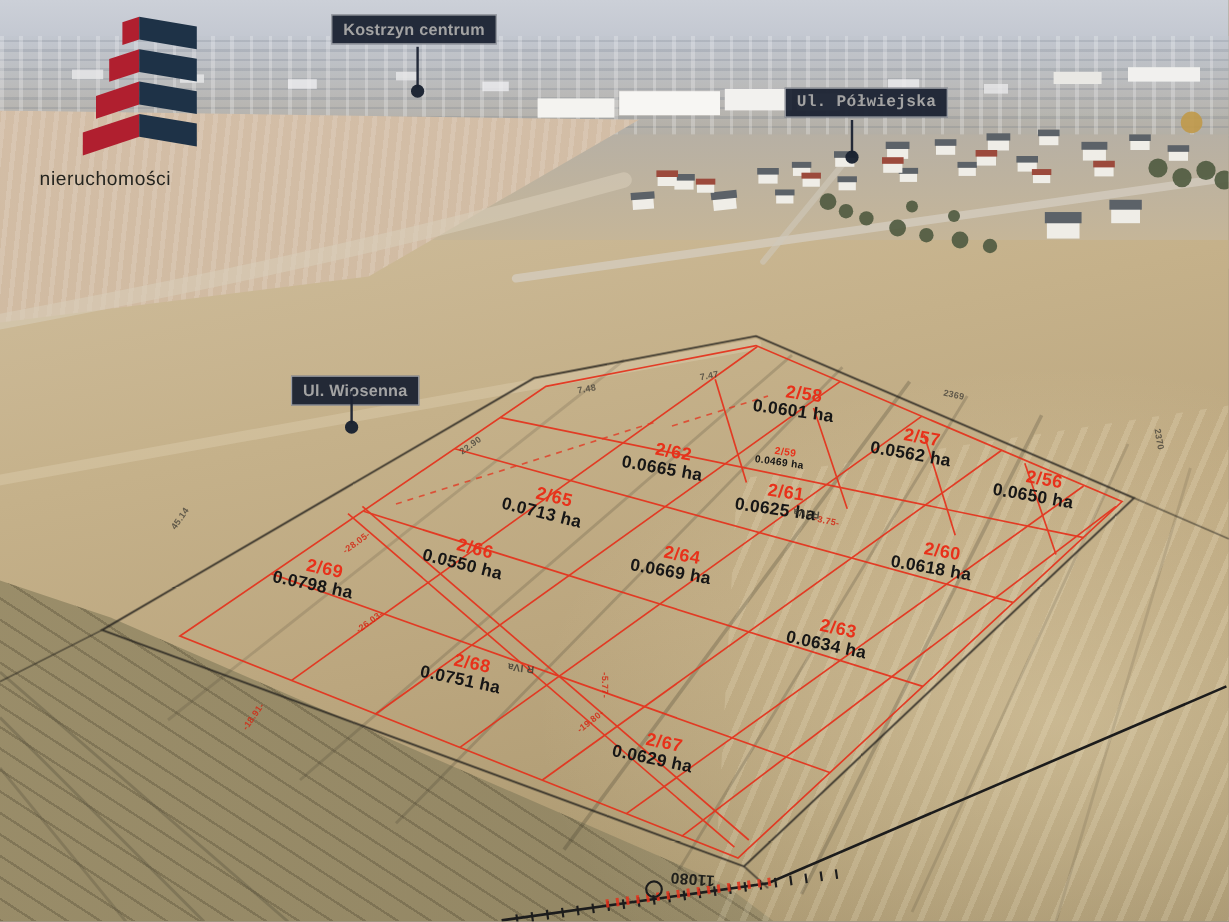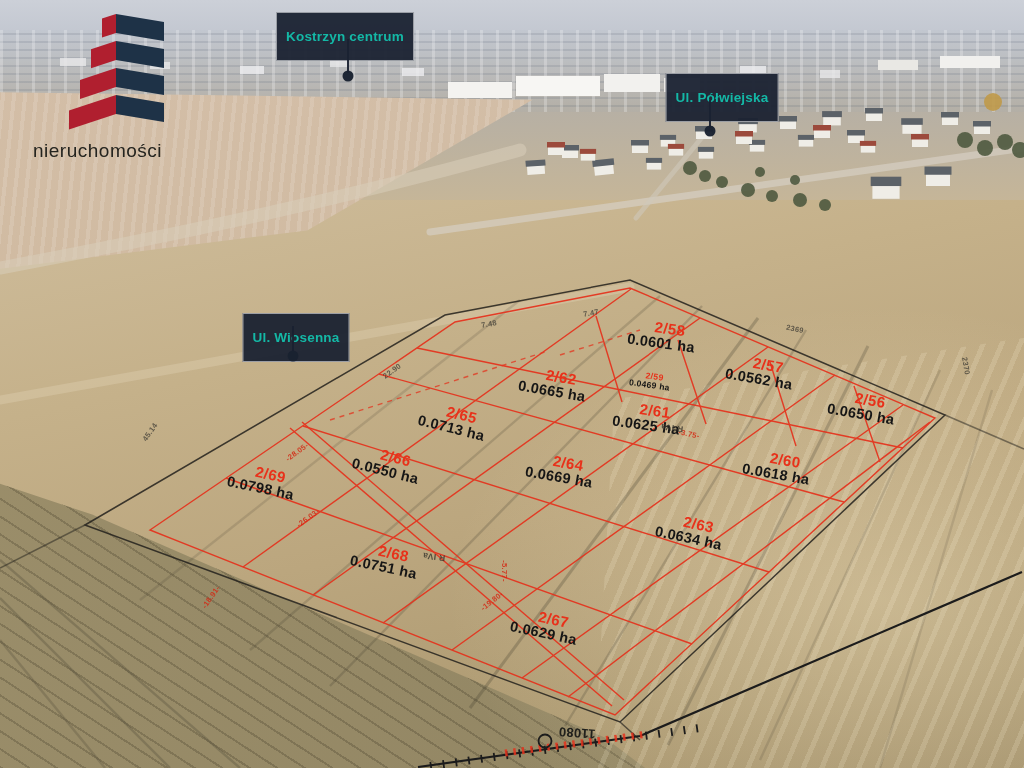--- a/index.html
+++ b/index.html
@@ -50,29 +50,29 @@
   .field-stripes-right{
     clip-path:polygon(58% 100%, 60% 52%, 100% 44%, 100% 100%);
     background:repeating-linear-gradient(113deg, rgba(255,246,220,.16) 0 5px, rgba(0,0,0,0) 5px 17px);
   }
 
   svg.scene{position:absolute;left:0;top:0;}
 
   
   .logo{position:absolute;left:30px;top:8px;width:190px;color:#1c2a3c;}
   .logo-title{display:block;font-size:37px;font-weight:600;letter-spacing:2px;margin:2px 0 0 2px;line-height:1;}
-  .logo-subtitle{display:block;font-size:19px;font-weight:400;color:#24241f;letter-spacing:.5px;margin:3px 0 0 3px;line-height:1;}
+  .logo-subtitle{display:block;font-size:16px;font-weight:400;color:#24241f;letter-spacing:.5px;margin:3px 0 0 3px;line-height:1;}
 
   
   .pin-box{
     position:absolute;transform:translateX(-50%);
-    background:rgba(26,34,49,.95);color:#14b8a6;
+    background:rgba(26,34,49,.95);color:#a3a3a3;
     border:1px solid rgba(255,255,255,.55);
     font-size:13.5px;font-weight:700;letter-spacing:.2px;
-    padding:16px 9px;white-space:nowrap;
+    padding:4px 9px;white-space:nowrap;
   }
   .pin-line{position:absolute;width:2px;background:rgba(26,34,49,.95);}
   .pin-dot{position:absolute;width:11px;height:11px;border-radius:50%;background:rgba(26,34,49,.97);transform:translate(-50%,-50%);}
 
   
   .plot-label{
     position:absolute;transform:translate(-50%,-50%) rotate(var(--r,10deg));
     text-align:center;line-height:1.08;white-space:nowrap;
   }
   .plot-num{display:block;color:#e8311a;font-weight:700;font-size:15px;transform:translateX(7px);letter-spacing:.4px;}
@@ -253,21 +253,21 @@
       <polygon points="39,102.5 86,87 86,106 39,121.5" fill="#b01f2f"></polygon>
       <polygon points="86,87 134,95 134,114 86,106" fill="#1e3247"></polygon>
     </svg>
     <span class="logo-subtitle">nieruchomości</span>
   </div>
 
   <div class="pin-box" style="left:345px;top:12px;">Kostrzyn centrum</div>
   <div class="pin-line" style="left:347px;top:39px;height:34px;"></div>
   <div class="pin-dot" style="left:348px;top:76px;"></div>
 
-  <div class="pin-box" style="left:722px;top:73px;">Ul. Półwiejska</div>
+  <div class="pin-box" style="left:722px;top:73px;font-family:Liberation Mono, monospace;">Ul. Półwiejska</div>
   <div class="pin-line" style="left:709px;top:100px;height:28px;"></div>
   <div class="pin-dot" style="left:710px;top:131px;"></div>
 
   <div class="pin-box" style="left:296px;top:313px;">Ul. Wiosenna</div>
   <div class="pin-line" style="left:292px;top:326px;height:27px;"></div>
   <div class="pin-dot" style="left:293px;top:356px;"></div>
 
   <div class="plot-label" style="left:662px;top:336px;--r:8deg">
     <span class="plot-num">2/58</span>
     <span class="plot-area">0.0601 ha</span>

